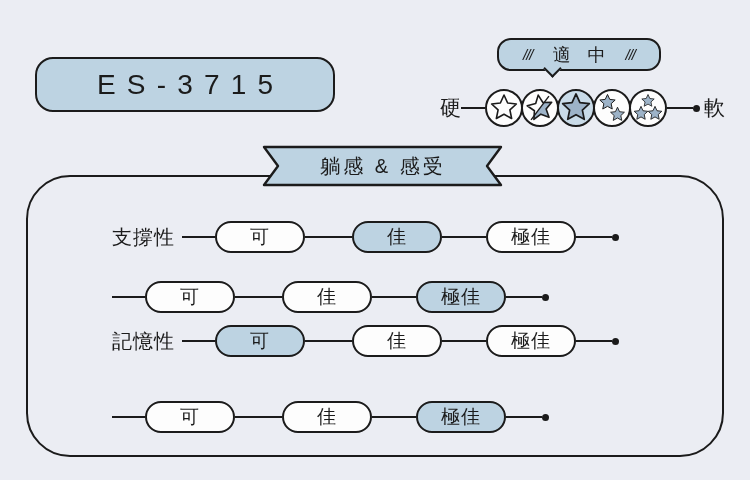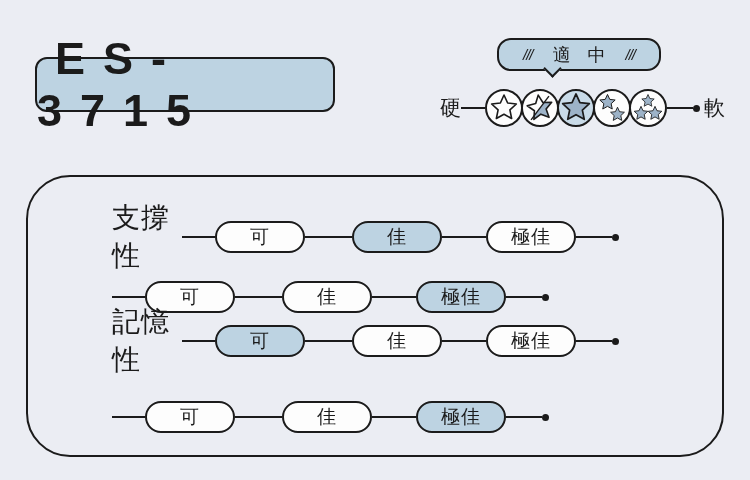--- a/index.html
+++ b/index.html
@@ -12,23 +12,23 @@
     font-family:"Liberation Sans","DejaVu Sans",sans-serif;
     color:var(--ink);
     position:relative;
     overflow:hidden;
   }
   .stage{position:absolute;inset:0;}
 
   
   .model-badge{
     position:absolute;left:35px;top:57px;width:300px;height:55px;
-    background:var(--blue);border:2px solid var(--ink);border-radius:12px;
+    background:var(--blue);border:2px solid var(--ink);border-radius:18px;
     display:flex;align-items:center;justify-content:center;
-    font-size:45px;letter-spacing:0.40em;text-indent:0.40em;font-weight:700;
+    font-size:28px;letter-spacing:0.40em;text-indent:0.40em;font-weight:400;
   }
 
   
   .bubble{
     position:absolute;left:497px;top:38px;width:164px;height:33px;
     background:var(--blue);border:2px solid var(--ink);border-radius:14px;
     display:flex;align-items:center;justify-content:center;gap:14px;
     font-size:18px;z-index:1;
   }
   .bubble .hatch{font-style:italic;font-size:15px;letter-spacing:-1px;font-weight:500;}
@@ -65,21 +65,21 @@
   
   .panel{
     position:absolute;left:26px;top:175px;width:698px;height:282px;
     border:2px solid var(--ink);border-radius:44px;background:transparent;
   }
 
   
   .rating-row{
     position:absolute;left:112px;height:34px;display:flex;align-items:center;
   }
-  .row-label{width:70px;font-size:28px;letter-spacing:1px;font-weight:500;flex:none;}
+  .row-label{width:70px;font-size:20px;letter-spacing:1px;font-weight:500;flex:none;}
   .conn{height:2px;background:var(--ink);flex:none;}
   .c1{width:33px;} .c2{width:47px;} .c3{width:44px;} .c4{width:36px;}
   .pill{
     width:90px;height:32px;border:2px solid var(--ink);border-radius:16px;
     background:#fdfdfd;display:flex;align-items:center;justify-content:center;
     font-size:19px;letter-spacing:1px;font-weight:500;flex:none;
   }
   .pill.sel{background:var(--blue);}
   .star-shape{stroke:var(--ink);stroke-width:1.6;stroke-linejoin:round;}
 </style>
@@ -146,20 +146,26 @@
       </svg>
     </span>
 
     <span class="seg" style="width:26px"></span>
     <span class="end-dot"></span>
     <span class="scale-label" style="margin-left:4px">軟</span>
   </div>
 
   <div class="panel"></div>
 
+  <div class="banner">
+    <svg viewBox="0 0 242 42" width="242" height="42">
+      <polygon points="2,2 239,2 225,21 239,40 2,40 16,21" fill="var(--blue)" stroke="var(--ink)" stroke-width="2.4" stroke-linejoin="round"></polygon>
+    </svg>
+    <div class="banner-title">躺感 &amp; 感受</div>
+  </div>
 
   <div class="rating-row" style="top:220px">
     <span class="row-label">支撐性</span>
     <span class="conn c1"></span>
     <span class="pill">可</span>
     <span class="conn c2"></span>
     <span class="pill sel">佳</span>
     <span class="conn c3"></span>
     <span class="pill">極佳</span>
     <span class="conn c4"></span>

